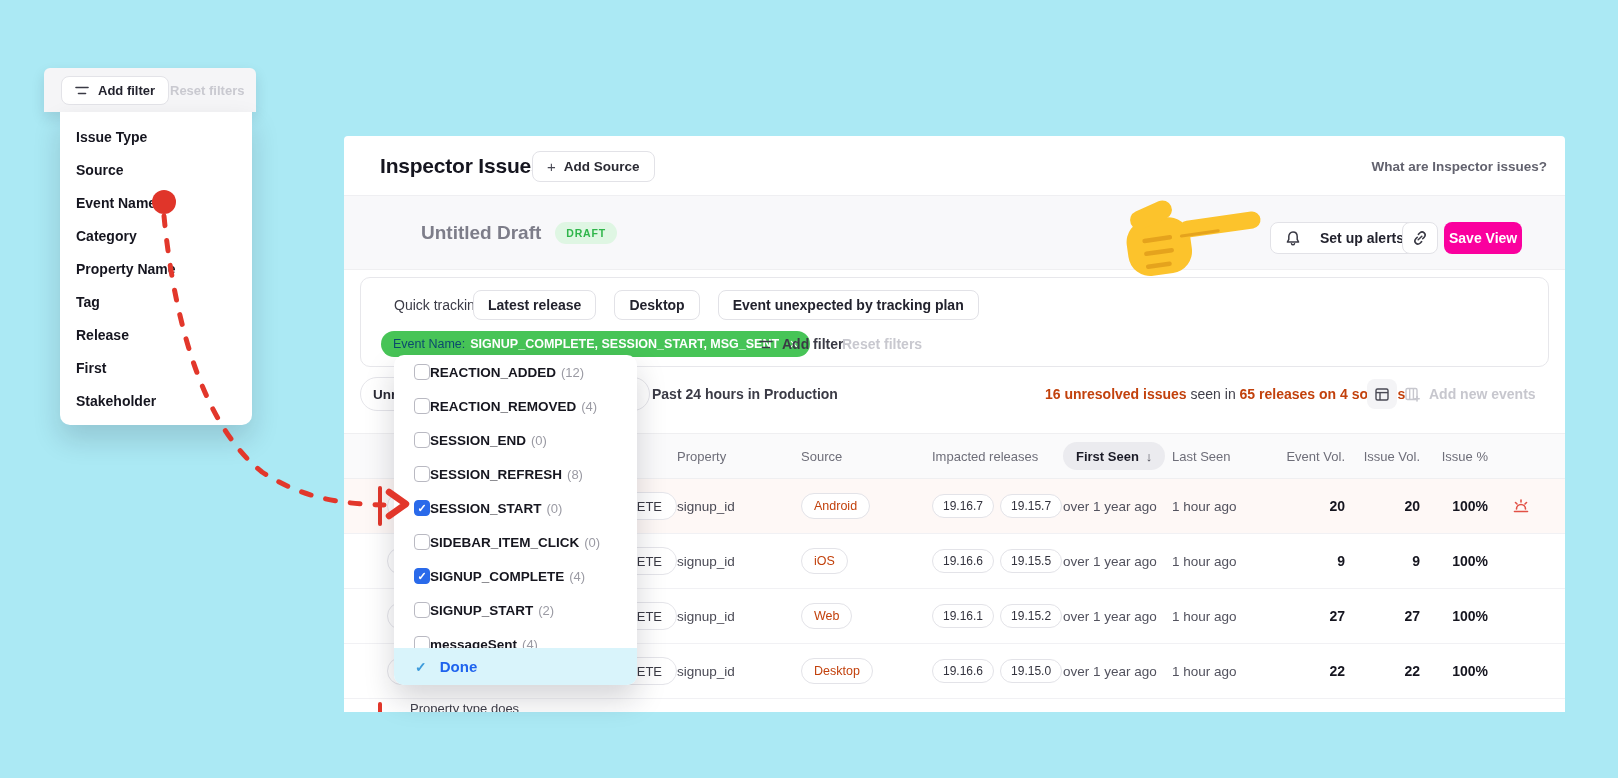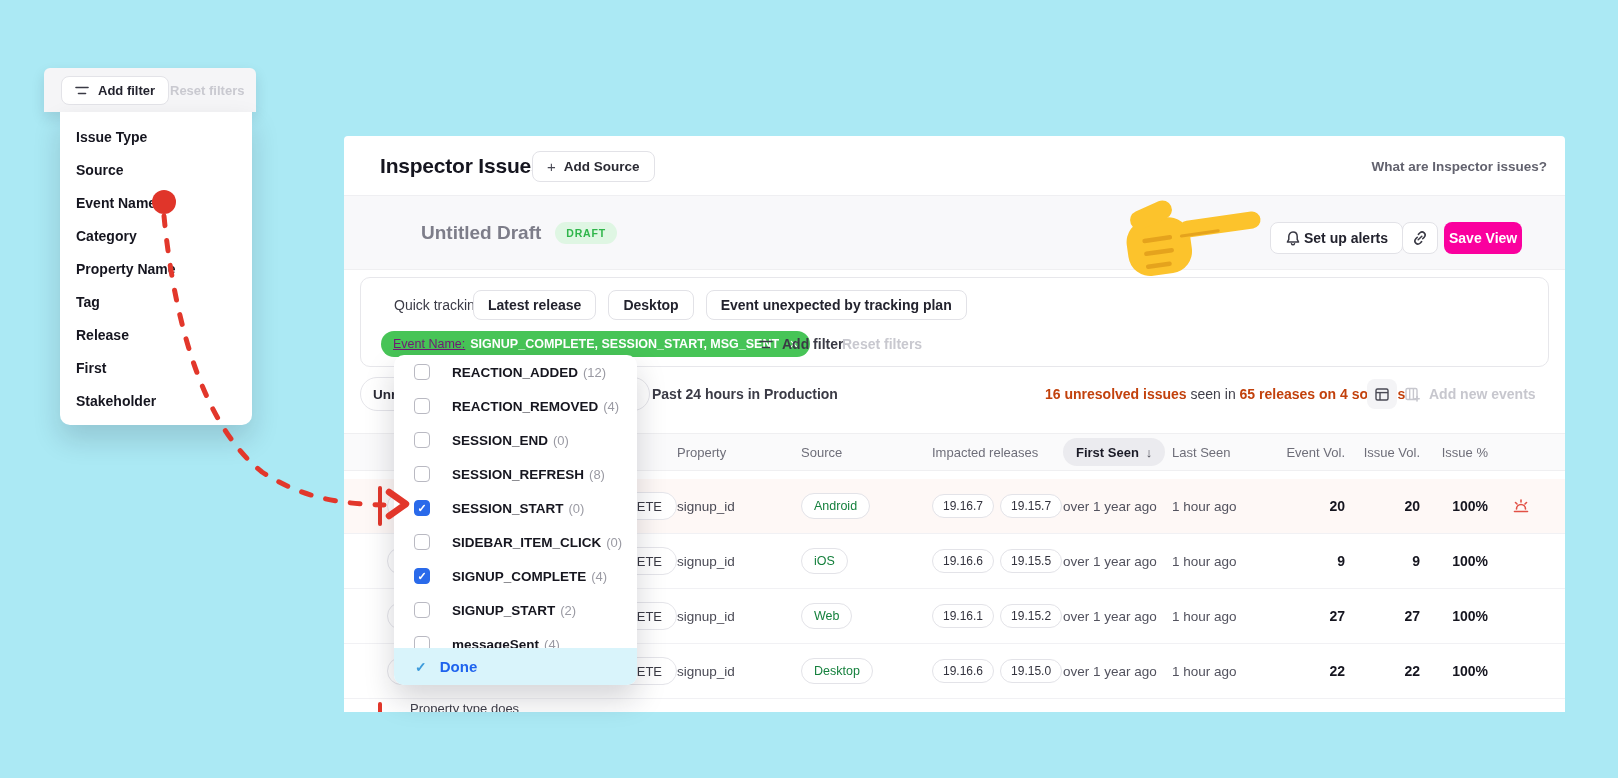--- a/index.html
+++ b/index.html
@@ -35,36 +35,36 @@
   .help-link { position:absolute; right:18px; top:0; height:60px; display:flex; align-items:center;
                font-size:13.5px; color:#62626E; font-weight:600; }
 
   .subheader { position:absolute; left:0; top:60px; right:0; height:74px; background:#F8F8FA; border-bottom:1px solid #EFEFF1; }
   .draft-wrap { position:absolute; left:36px; top:60px; height:74px; display:flex; align-items:center; gap:14px; }
   .draft-title { font-size:19px; font-weight:600; color:#7D7D89;margin-left:41px; }
   .draft-badge { background:#DFF6E3; color:#2FB54A; font-size:10.5px; font-weight:700; letter-spacing:0.8px;
                padding:5px 11px; border-radius:11px; }
   .hand { position:absolute; left:772px; top:54px; width:152px; height:90px; z-index:5; transform:rotate(-8deg); }
   .alerts-btn { position:absolute; left:926px; top:86px; height:32px; background:#fff; border:1px solid #E2E2E7;
-               border-radius:8px; display:flex; align-items:center; gap:3px; padding:0 14px; font-size:14px;
+               border-radius:8px; display:flex; align-items:center; gap:19px; padding:0 14px; font-size:14px;
                font-weight:600; color:#23232E; cursor:pointer; }
   .link-btn { position:absolute; left:1058px; top:86px; width:36px; height:32px; background:#fff; border:1px solid #E2E2E7;
                border-radius:8px; display:flex; align-items:center; justify-content:center; cursor:pointer; }
   .save-btn { position:absolute; left:1100px; top:86px; height:32px; background:#FA009E; border:none; border-radius:8px;
                color:#fff; font-size:14px; font-weight:700; padding:0 5px; cursor:pointer; font-family:"Liberation Sans",sans-serif; }
 
   
   .filters-card { position:absolute; left:16px; top:141px; width:1189px; height:90px; border:1px solid #E7E7EB; border-radius:10px; background:#fff; }
   .qf-label { position:absolute; left:33px; top:12px; height:30px; display:flex; align-items:center; font-size:14px; color:#3B3B46; font-weight:400; }
-  .qf-chips { position:absolute; left:112px; top:12px; display:flex; gap:12px; }
+  .qf-chips { position:absolute; left:112px; top:12px; display:flex; gap:18px; }
   .qf-chip { height:30px; border:1px solid #E2E2E7; border-radius:8px; background:#fff; display:flex; align-items:center;
                padding:0 14px; font-size:14px; font-weight:600; color:#23232E; cursor:pointer; }
   .green-chip { position:absolute; left:20px; top:53px; height:26px; background:#47C457; border-radius:14px;
                display:flex; align-items:center; padding:0 12px; gap:5px; font-size:12.5px; cursor:pointer; }
-  .green-chip .gc-label { color:#701a75; font-weight:400;text-decoration:underline; }
+  .green-chip .gc-label { color:#0c4a6e; font-weight:400; }
   .green-chip .gc-value { color:#fff; font-weight:600; }
   .green-chip .gc-close { color:#fff; font-size:11px; margin-left:5px; cursor:pointer; }
   .chiprow-addfilter { position:absolute; left:398px; top:53px; height:26px; display:flex; align-items:center; gap:9px;
                font-size:14px; font-weight:600; color:#3A3A45; cursor:pointer; }
   .chiprow-reset { position:absolute; left:481px; top:53px; height:26px; display:flex; align-items:center;
                font-size:14px; font-weight:600; color:#C8C8CF; }
 
   
   .status-tab { position:absolute; left:16px; top:241px; width:290px; height:34px; border:1px solid #E5E5EA; border-radius:17px;
                background:#fff; display:flex; align-items:center; justify-content:space-between; padding:0 12px;
@@ -75,58 +75,58 @@
                font-size:14px; color:#3F3F4A; white-space:pre; }
   .summary b { color:#c2410c; font-weight:700; }
   .calendar-btn { position:absolute; left:1023px; top:243px; width:30px; height:30px; background:#F4F4F6; border:none;
                border-radius:8px; display:flex; align-items:center; justify-content:center; cursor:pointer; }
   .addnew-btn { position:absolute; left:1060px; top:243px; height:30px; display:flex; align-items:center; gap:9px;
                font-size:14px; font-weight:600; color:#C7C7CE; background:none; border:none; font-family:"Liberation Sans",sans-serif; }
 
   
   .tgrid { display:grid; grid-template-columns:290px 124px 131px 131px 109px 93px 80px 75px 68px 42px;
            padding-left:43px; align-items:center; }
-  .thead { position:absolute; left:0; top:297px; right:0; height:38px; background:#FAFAFB;
+  .thead { position:absolute; left:0; top:297px; right:0; height:46px; background:#FAFAFB;
            border-top:1px solid #EFEFF1; border-bottom:1px solid #EFEFF1; }
   .thead .tgrid { height:100%; }
   .th { font-size:13px; color:#6E6E79; font-weight:400; }
   .th.num { text-align:right; }
   .fs-pill { display:inline-flex; align-items:center; gap:7px; background:#EBEBEF; border-radius:14px; height:28px;
            padding:0 13px; font-size:13px; font-weight:700; color:#1A1A26; cursor:pointer; }
   .fs-pill .arrow { font-size:13px; color:#4A4A55; font-weight:400; }
 
   .rows { position:absolute; left:0; top:343px; right:0; }
   .trow { position:relative; height:55px; border-bottom:1px solid #F1F1F4; cursor:pointer; }
   .trow .tgrid { height:100%; }
   .trow.flagged { background:#FEF8F6; }
   .redbar { position:absolute; left:34px; top:7px; bottom:7px; width:3.5px; background:#E2372B; border-radius:2px; }
   .event-pill { width:290px; height:28px; border:1px solid #E5E5EA; border-radius:15px; display:flex; align-items:center;
            justify-content:flex-end; padding-right:14px; font-size:13px; color:#3A3A44; overflow:hidden; white-space:nowrap; background:#fff; }
   .cell-text { font-size:13.5px; color:#4A4A55; }
   .src-chip { display:inline-flex; align-items:center; height:26px; border:1px solid #E3E3E8; border-radius:13px;
-           padding:0 12px; font-size:12.5px; color:#15803d; background:#fff; }
+           padding:0 12px; font-size:12.5px; color:#c2410c; background:#fff; }
   .rel-chips { display:flex; gap:6px; }
   .rel-chip { display:inline-flex; align-items:center; height:24px; border:1px solid #E3E3E8; border-radius:12px;
            padding:0 10px; font-size:12px; color:#33333E; background:#fff; }
   .time-text { font-size:13.5px; color:#52525E; }
   .num-cell { text-align:right; font-size:14px; font-weight:600; color:#15151F; }
   .flag-cell { display:flex; justify-content:flex-end; }
 
   .partial-row { position:absolute; left:0; top:563px; right:0; height:16px; }
   .partial-row .redbar2 { position:absolute; left:34px; top:3px; height:13px; width:3.5px; background:#E2372B; border-radius:2px; }
   .partial-text { position:absolute; left:66px; top:2px; font-size:13px; color:#3F3F4A; }
 
   
   .dropdown { position:absolute; left:394px; top:355px; width:243px; height:330px; background:#fff; z-index:20;
            border-radius:10px; box-shadow:0 14px 30px rgba(20,20,40,.18); overflow:hidden; }
   .dd-item { height:34px; display:flex; align-items:center; padding-left:20px; cursor:pointer; }
   .cbox { width:16px; height:16px; border:1.5px solid #B9B9C2; border-radius:4px; background:#fff; flex:0 0 auto;
            display:flex; align-items:center; justify-content:center; }
   .dd-item.checked .cbox { background:#2A6AEA; border-color:#2A6AEA; color:#fff; font-size:11px; font-weight:700; }
-  .dd-label { margin-left:22px; font-size:13.5px; font-weight:700; color:#16161F; white-space:nowrap; }
+  .dd-label { margin-left:0; font-size:13.5px; font-weight:700; color:#16161F; white-space:nowrap; }
   .dd-count { margin-left:5px; font-size:13px; color:#9A9AA3; }
   .dd-done { position:absolute; left:0; right:0; bottom:0; height:37px; background:#D9F4FB; display:flex;
            align-items:center; padding-left:21px; cursor:pointer; }
   .dd-done .done-check { color:#3E9BDB; font-size:14px; font-weight:700; }
   .dd-done .done-label { margin-left:13px; color:#1F63EE; font-size:15px; font-weight:700; }
 
   .arrow-overlay { position:absolute; left:0; top:0; z-index:50; pointer-events:none; }
   svg { display:block; }
 </style>
 </head>

